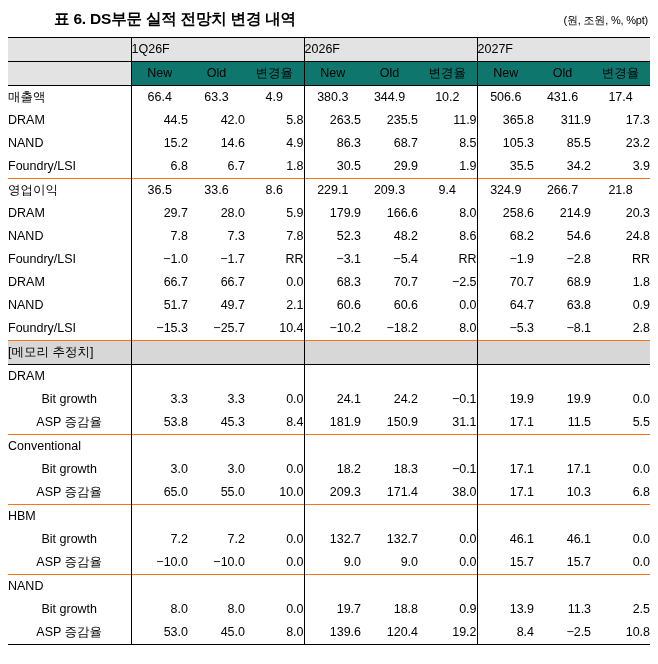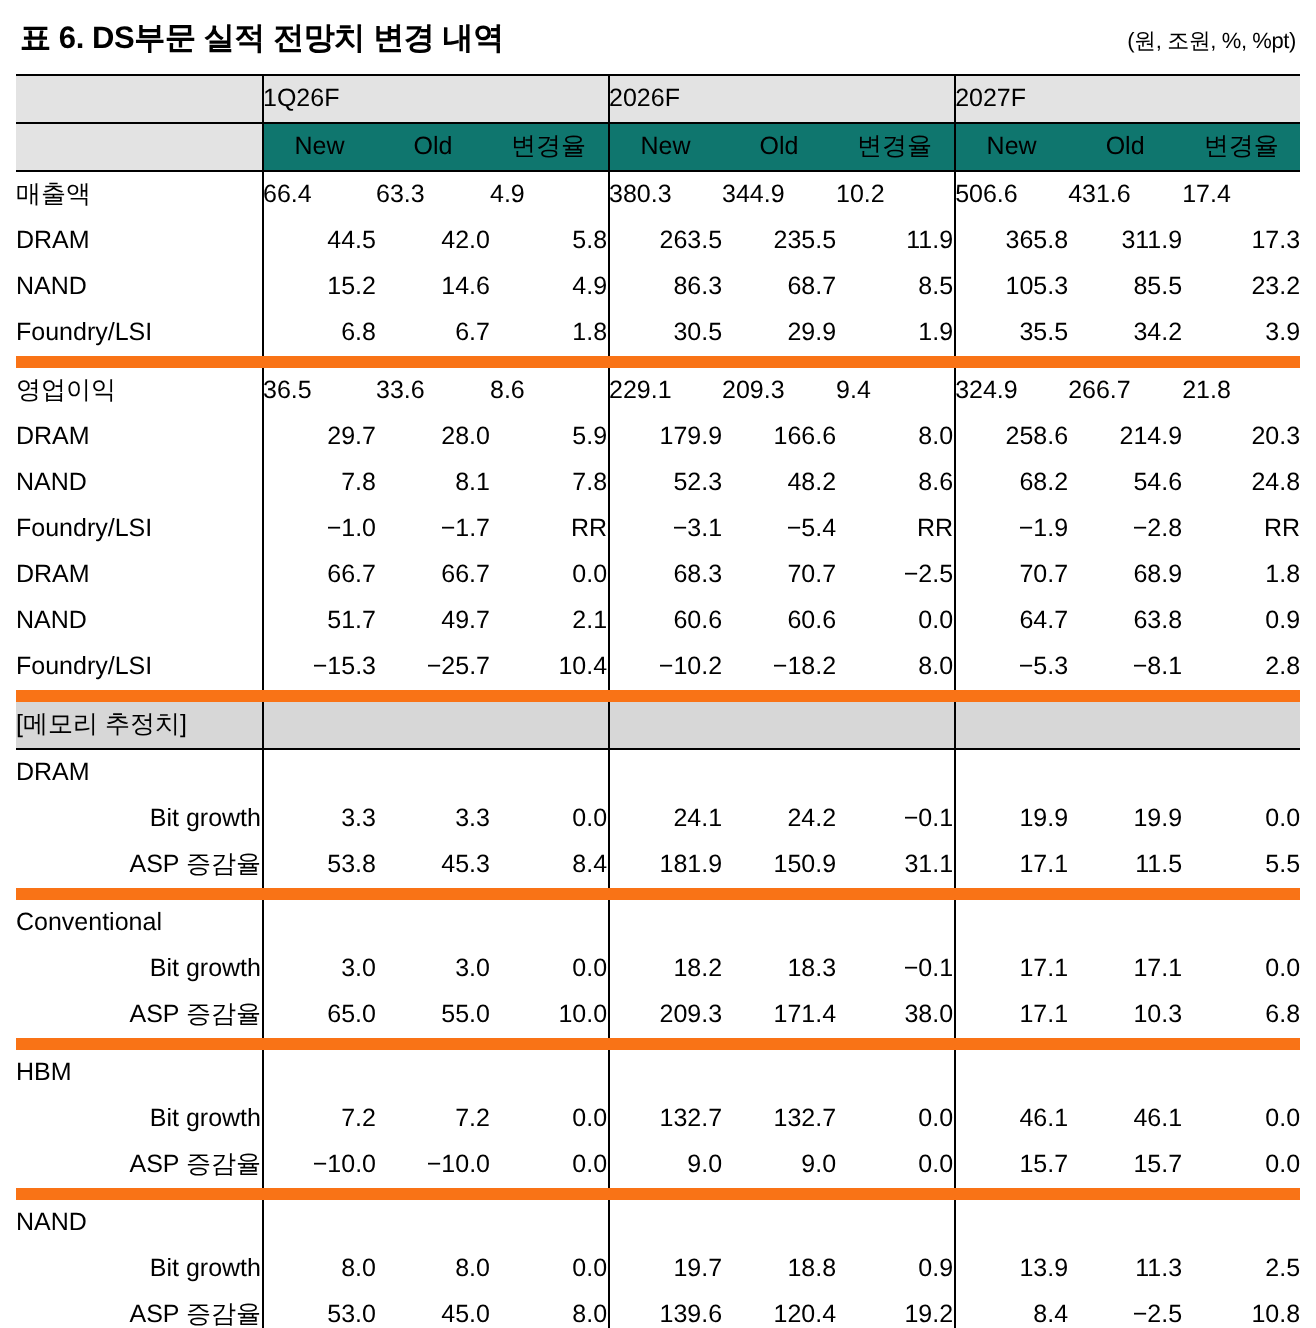--- a/index.html
+++ b/index.html
@@ -21,20 +21,21 @@
     box-sizing: border-box;
     padding: 0 8px;
   }
 
   
   .title-row {
     display: flex;
     align-items: baseline;
     justify-content: space-between;
     padding: 9px 2px 7px 2px;
+    margin-left: 44px;
   }
   .table-title {
     font-size: 15.5px;
     font-weight: bold;
     letter-spacing: -0.2px;
     white-space: nowrap;
   }
   .table-units {
     font-size: 11px;
     font-weight: normal;
@@ -76,29 +77,29 @@
     text-align: left;
     height: 22px;
     line-height: 22px;
   }
   .hdr-blank { background: #e3e3e3; }
 
   
   .bt-thick { border-top: 1.6px solid #000; }
   .bb-thick { border-bottom: 1.6px solid #000; }
   .bb-thin  { border-bottom: 1px solid #000; }
-  .bt-thin  { border-top: 6px solid #f97316; }
+  .bt-thin  { border-top: 1px solid #f97316; }
   .vl       { border-left: 1.4px solid #000; }
   .lbl-bold   { text-align: left;  padding-left: 3px; font-weight: bold; }
   .lbl-ind1   { text-align: left;  padding-left: 17px; }
-  .lbl-right  { text-align: right; padding-right: 6px; }
+  .lbl-right  { text-align: center; padding-right: 6px; }
 
   
   .num      { text-align: right; padding-right: 6px; }
-  .num-bold { text-align: left; padding-right: 6px; font-weight: bold; }
+  .num-bold { text-align: center; padding-right: 6px; font-weight: bold; }
 
   
   .band td { background: #d7d7d7; }
 </style>
 </head>
 <body>
 
 <div class="page">
 
   <div class="title-row">
@@ -211,21 +212,21 @@
           <td class="num vl">179.9</td>
           <td class="num">166.6</td>
           <td class="num">8.0</td>
           <td class="num vl">258.6</td>
           <td class="num">214.9</td>
           <td class="num">20.3</td>
         </tr>
         <tr>
           <td class="lbl-ind1">NAND</td>
           <td class="num vl">7.8</td>
-          <td class="num">8.1</td>
+          <td class="num">7.3</td>
           <td class="num">7.8</td>
           <td class="num vl">52.3</td>
           <td class="num">48.2</td>
           <td class="num">8.6</td>
           <td class="num vl">68.2</td>
           <td class="num">54.6</td>
           <td class="num">24.8</td>
         </tr>
         <tr>
           <td class="lbl-ind1">Foundry/LSI</td>

